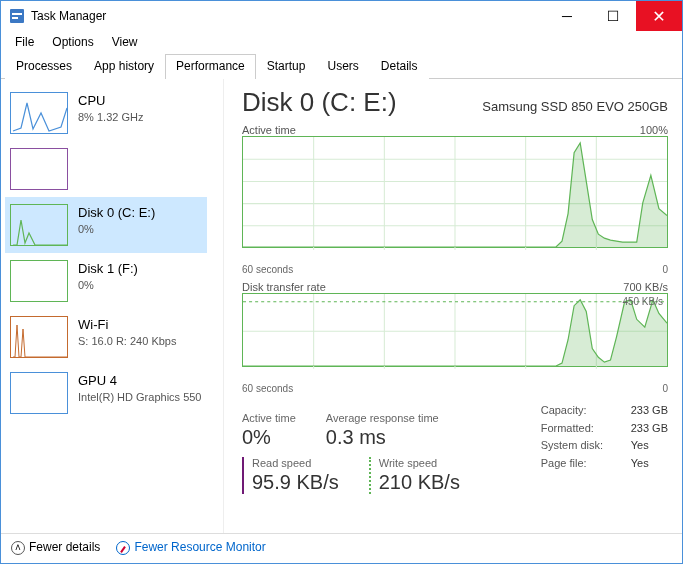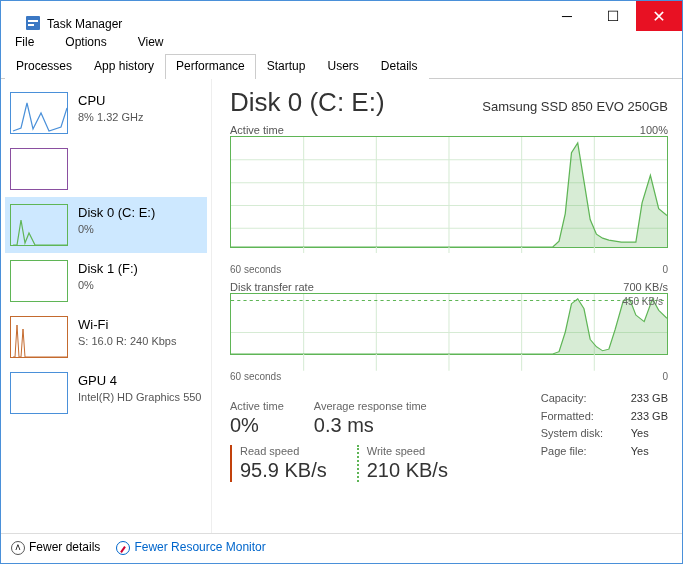--- a/index.html
+++ b/index.html
@@ -1,53 +1,53 @@
 <!DOCTYPE html>
 <html><head>
 <meta charset="utf-8">
 <style>
 * { box-sizing: border-box; margin: 0; padding: 0; font-family: "Segoe UI", Tahoma, sans-serif; }
 body { background: #fff; width: 683px; height: 564px; overflow: hidden; border: 1px solid #4a90d9; }
-.titlebar { height: 30px; background: #fff; display: flex; align-items: flex-end; padding-left: 24px; }
+.titlebar { height: 30px; background: #fff; display: flex; align-items: center; padding-left: 8px; }
 .titlebar .icon { width: 16px; height: 16px; margin-right: 6px; }
 .titlebar .title { font-size: 12px; flex: 1; color: #000; }
 .titlebar .controls { display: flex; }
 .titlebar .wbtn { width: 46px; height: 30px; display: flex; align-items: center; justify-content: center; font-size: 14px; color: #000; }
 .titlebar .wbtn.close { background: #e81123; color: #fff; font-size: 16px; }
-.menubar { display: flex; padding: 2px 6px; font-size: 12px; gap: 15px; }
+.menubar { display: flex; padding: 2px 6px; font-size: 12px; gap: 2px; }
 .menubar div { padding: 2px 8px; }
 .tabs { display: flex; border-bottom: 1px solid #ccc; padding-left: 4px; font-size: 12px; }
 .tab { padding: 4px 10px 6px; border: 1px solid transparent; border-bottom: none; position: relative; top: 1px; background: #fff; }
 .tab.active { border-color: #ccc; border-top: 1px solid #ccc; background: #fff; }
-.content { display: flex; height: calc(100% - 30px - 22px - 28px - 28px); }
+.content { display: flex; height: calc(100% - 30px - 22px - 28px - 28px); gap: 12px; }
 .sidebar { width: 210px; padding: 6px 4px; overflow-y: auto; }
 .sitem { display: flex; padding: 6px 4px; gap: 10px; align-items: flex-start; border: 1px solid transparent; }
 .sitem.selected { background: #cde8ff; }
 .thumb { width: 58px; height: 42px; border: 1px solid #999; position: relative; flex-shrink: 0; }
 .sitem .txt { font-size: 12px; line-height: 1.35; }
 .sitem .name { font-size: 13px; }
 .sitem .sub { color: #555; font-size: 11px; }
 .mainpane { flex: 1; padding: 8px 14px 8px 18px; border-left: 1px solid #eee; overflow: hidden; }
 .mainhead { display: flex; align-items: baseline; justify-content: space-between; }
 .mainhead h1 { font-size: 26px; font-weight: 400; color: #333; }
 .mainhead .model { font-size: 13px; color: #333; }
 .chartlbl { display: flex; justify-content: space-between; font-size: 11px; color: #555; margin-top: 6px; }
 .chart { border: 1px solid #5fb556; height: 112px; position: relative; background: #fff; }
-.chart.small { height: 62px; }
+.chart.small { height: 74px; }
 .chart .grid { position: absolute; inset: 0; }
 .chart .grid line { stroke: #d6ebd4; stroke-width: 1; }
 .chart svg.plot { position: absolute; inset: 0; width: 100%; height: 100%; }
 .chart .fill { fill: rgba(95,181,86,0.25); stroke: none; }
 .chart .line { fill: none; stroke: #5fb556; stroke-width: 1.2; }
 .chart .dash { stroke: #5fb556; stroke-dasharray: 3 3; stroke-width: 1; }
 .axis { display: flex; justify-content: space-between; font-size: 10px; color: #666; margin-top: 16px; }
 .stats { display: flex; gap: 30px; margin-top: 10px; font-size: 11px; }
 .statcol .lbl { color: #666; }
 .statcol .val { font-size: 20px; color: #333; margin-top: 2px; }
-.statcol.border { border-left: 2px solid #c2410c; padding-left: 8px; }
+.statcol.border { border-left: 2px solid #701a75; padding-left: 8px; }
 .statcol.borderdash { border-left: 2px dotted #5fb556; padding-left: 8px; }
 .props { font-size: 11px; line-height: 1.6; color: #555; }
 .props .row { display: flex; }
 .props .k { width: 90px; }
 .props .v { color: #333; }
 .bottombar { height: 28px; border-top: 1px solid #ddd; display: flex; align-items: center; padding: 0 10px; font-size: 12px; gap: 16px; }
 .bottombar .link { color: #0066cc; }
 .circ { width: 14px; height: 14px; border: 1.5px solid #555; border-radius: 50%; display: inline-flex; align-items: center; justify-content: center; margin-right: 4px; vertical-align: middle; }
 .chev { font-size: 10px; }
 .rm-icon { width: 14px; height: 14px; border: 1.5px solid #0066cc; border-radius: 50%; display: inline-block; margin-right: 4px; vertical-align: middle; position: relative; }

